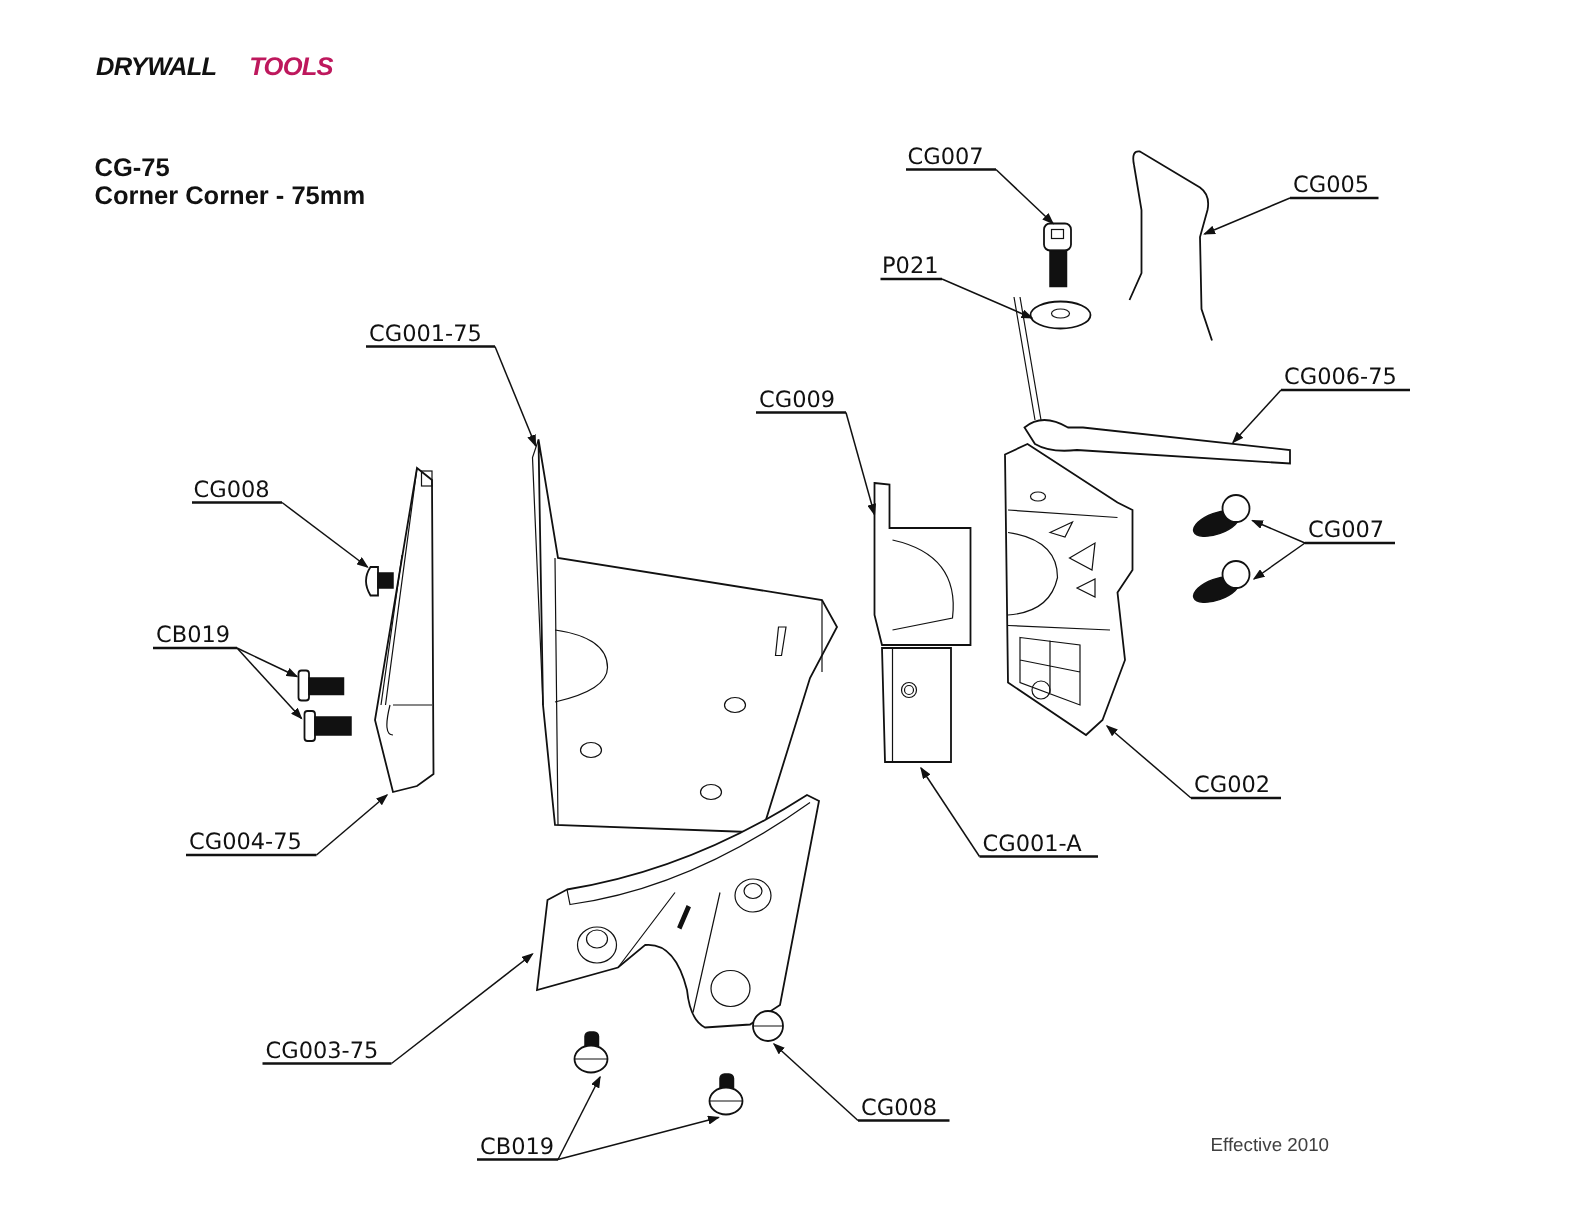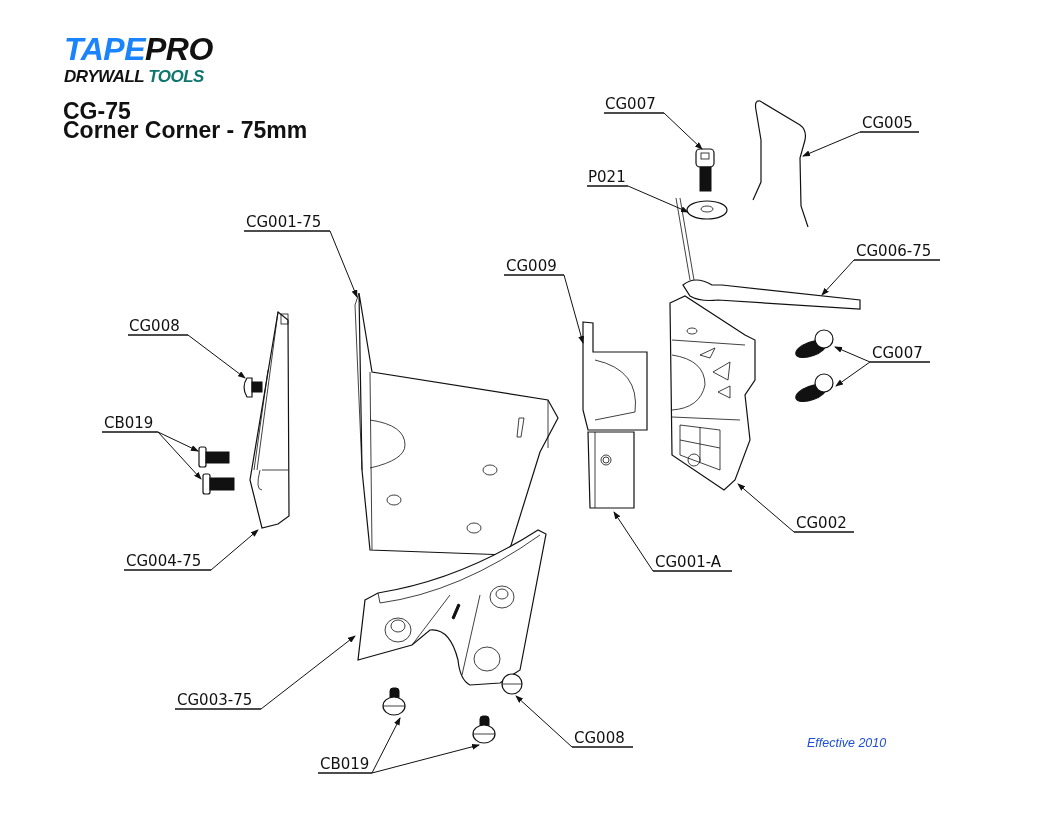--- a/index.html
+++ b/index.html
@@ -3,36 +3,35 @@
 <meta charset="utf-8">
 <style>
   html, body { margin:0; padding:0; background:#ffffff; }
   body { width:1050px; height:813px; position:relative; overflow:hidden; font-family:"Liberation Sans", sans-serif; }
   .brand { position:absolute; left:64px; top:33px; font-style:italic; font-weight:bold; letter-spacing:-0.5px; }
   .brand .l1 { font-size:32px; line-height:32px; }
   .brand .l1 .tape { color:#1a84ff; }
   .brand .l1 .pro { color:#111111; }
   .brand .l2 { font-size:17px; line-height:19px; margin-top:2px; }
   .brand .l2 .dry { color:#111111;text-align:center; }
-  .brand .l2 .tools { color:#0f766e; }
-  .title { position:absolute; left:63px; top:102px; font-weight:bold; color:#111; font-size:23px; line-height:19px; }
-  .effective { position:absolute; left:807px; top:736px; font-size:12.5px; color:#1d4ed8;font-style:italic; }
+  .brand .l2 .tools { color:#be185d;margin-left:18px; }
+  .title { position:absolute; left:63px; top:102px; font-weight:bold; color:#111; font-size:17px; line-height:19px; }
+  .effective { position:absolute; left:807px; top:756px; font-size:12.5px; color:#404040; }
   svg.diagram { position:absolute; left:0; top:0; }
   .lbl { font-family:"DejaVu Sans", sans-serif; font-size:15px; fill:#111; }
   .ul { stroke:#111; stroke-width:1.6; }
   .ldr { stroke:#111; stroke-width:1; fill:none; }
   .part { stroke:#111; stroke-width:1.2; fill:#fff; }
   .thin { stroke:#111; stroke-width:0.8; fill:none; }
   .dark { fill:#111; stroke:#111; }
 </style>
 </head>
 <body>
 
 <div class="brand">
-  <div class="l1"><span class="tape">TAPE</span><span class="pro">PRO</span></div>
   <div class="l2"><span class="dry">DRYWALL</span> <span class="tools">TOOLS</span></div>
 </div>
 
 <div class="title">
   <div>CG-75</div>
   <div>Corner Corner - 75mm</div>
 </div>
 
 <svg class="diagram" width="1050" height="813" viewBox="0 0 1050 813">
   <defs>

